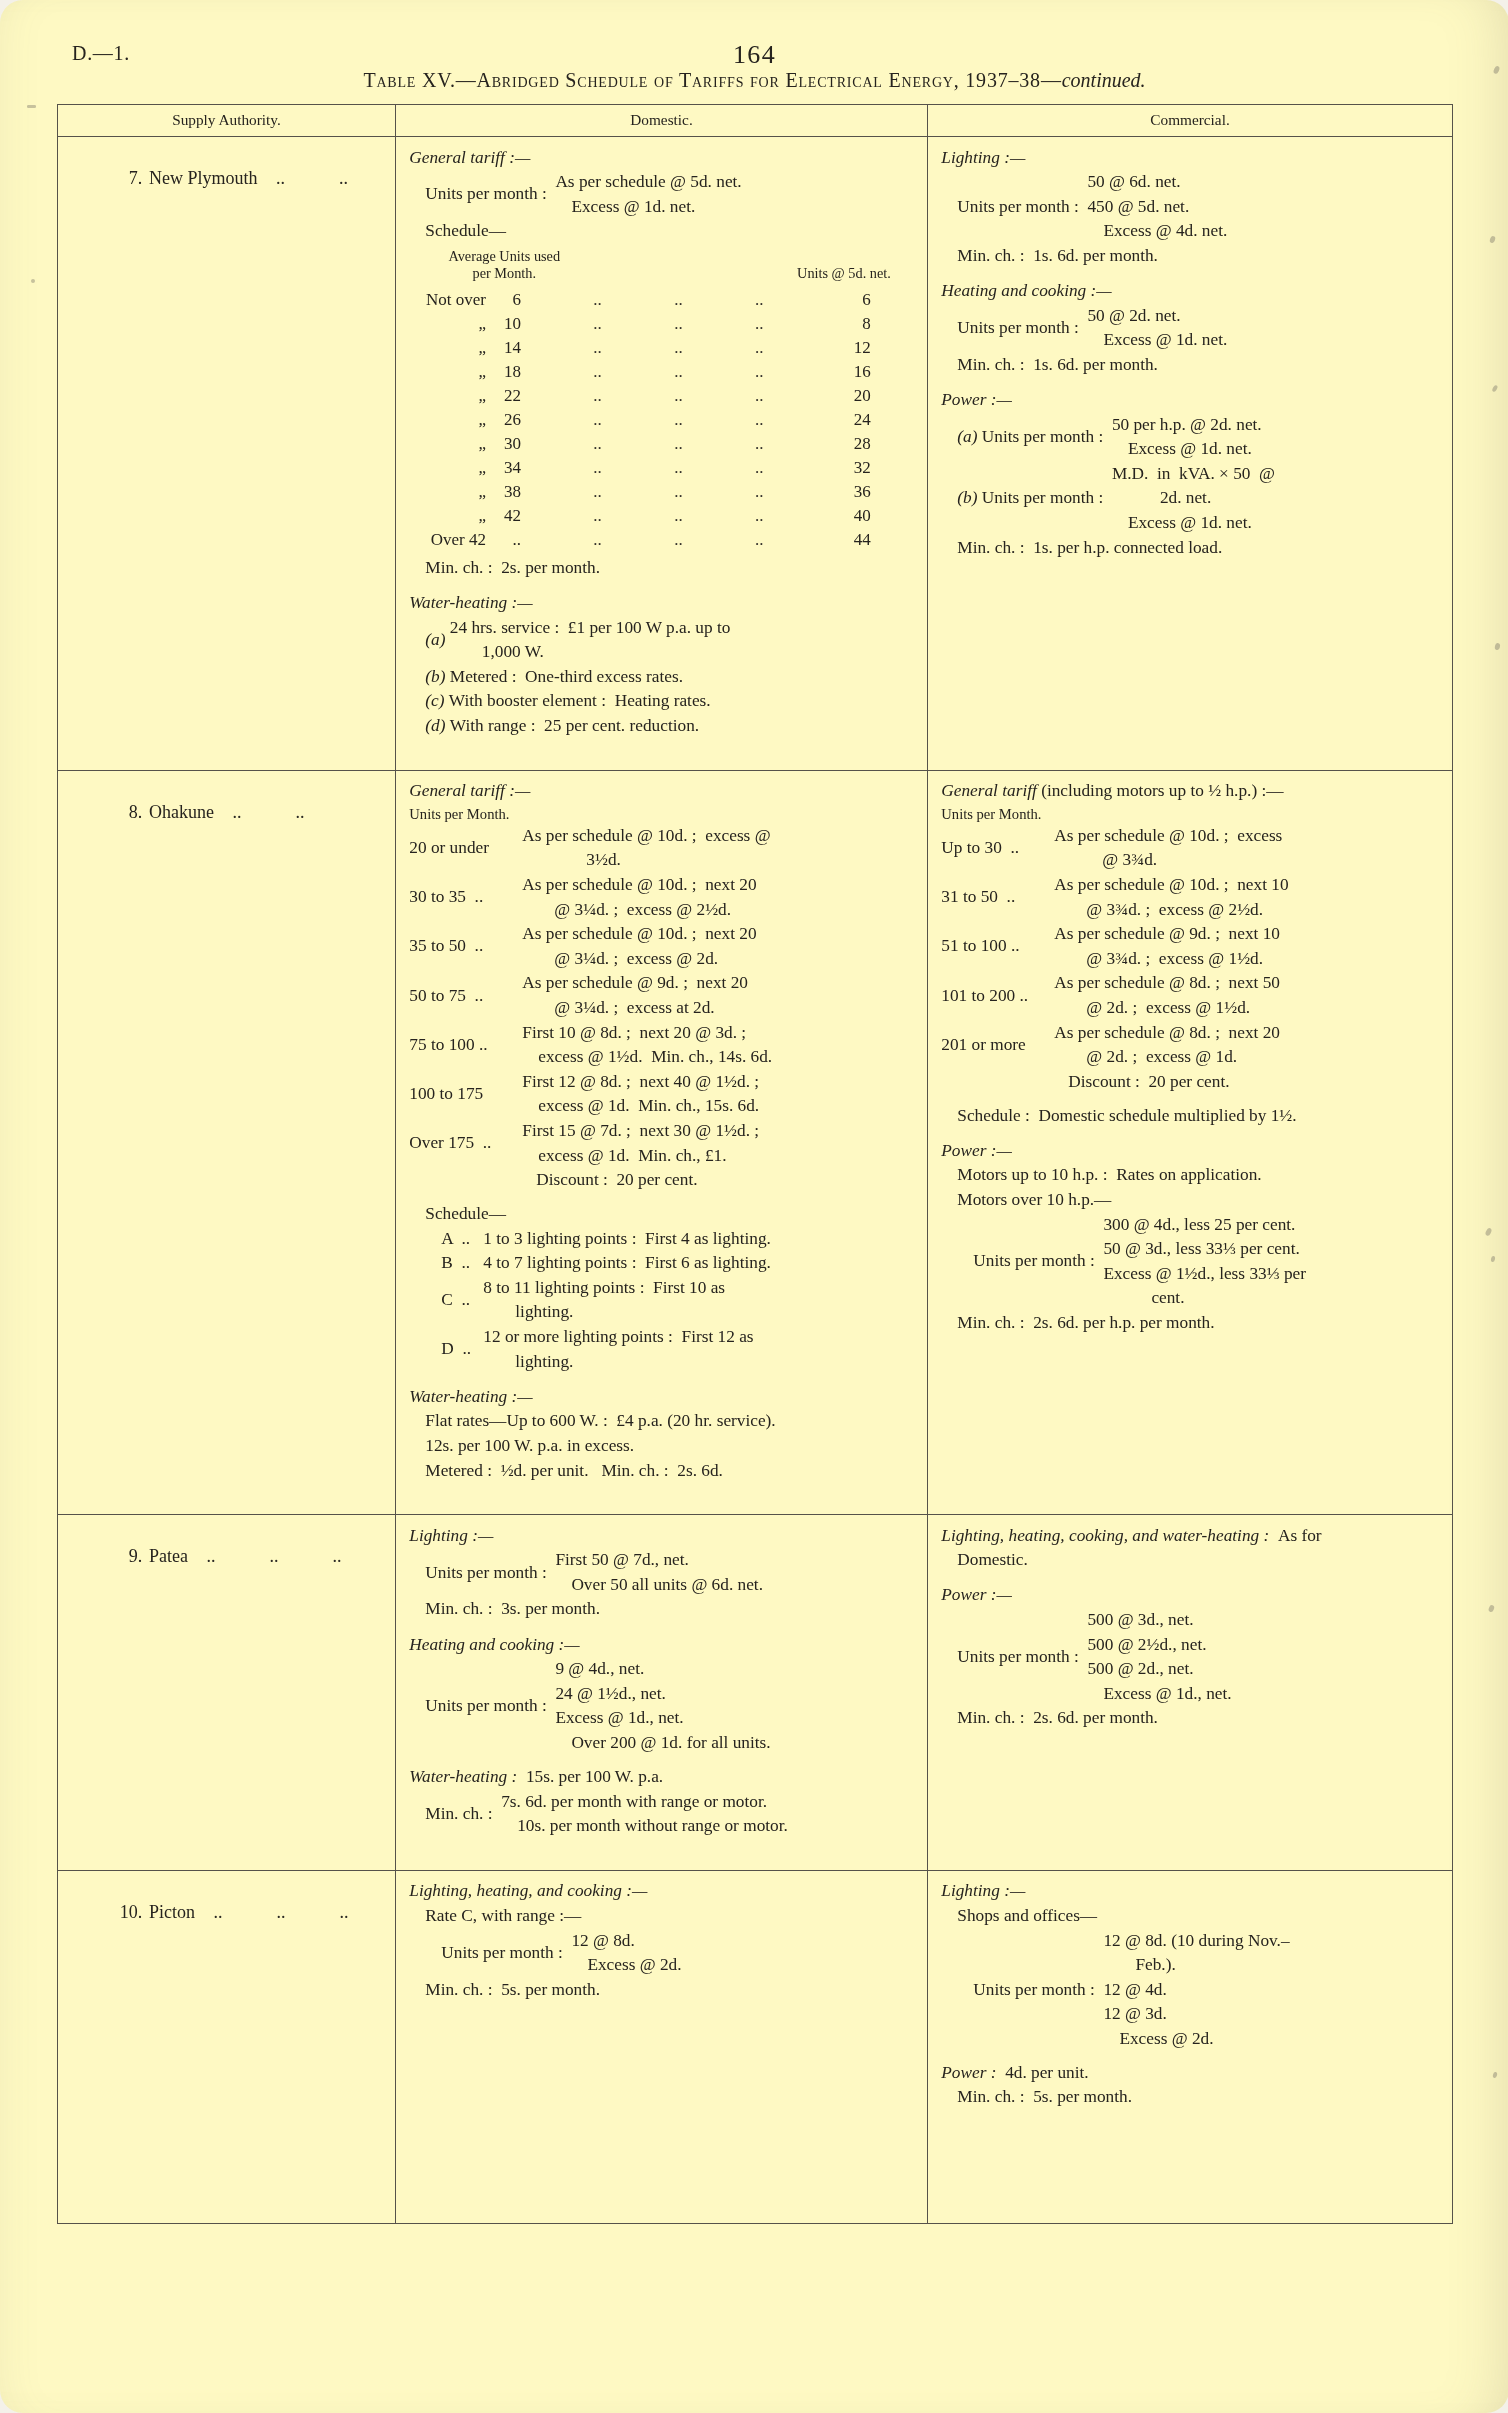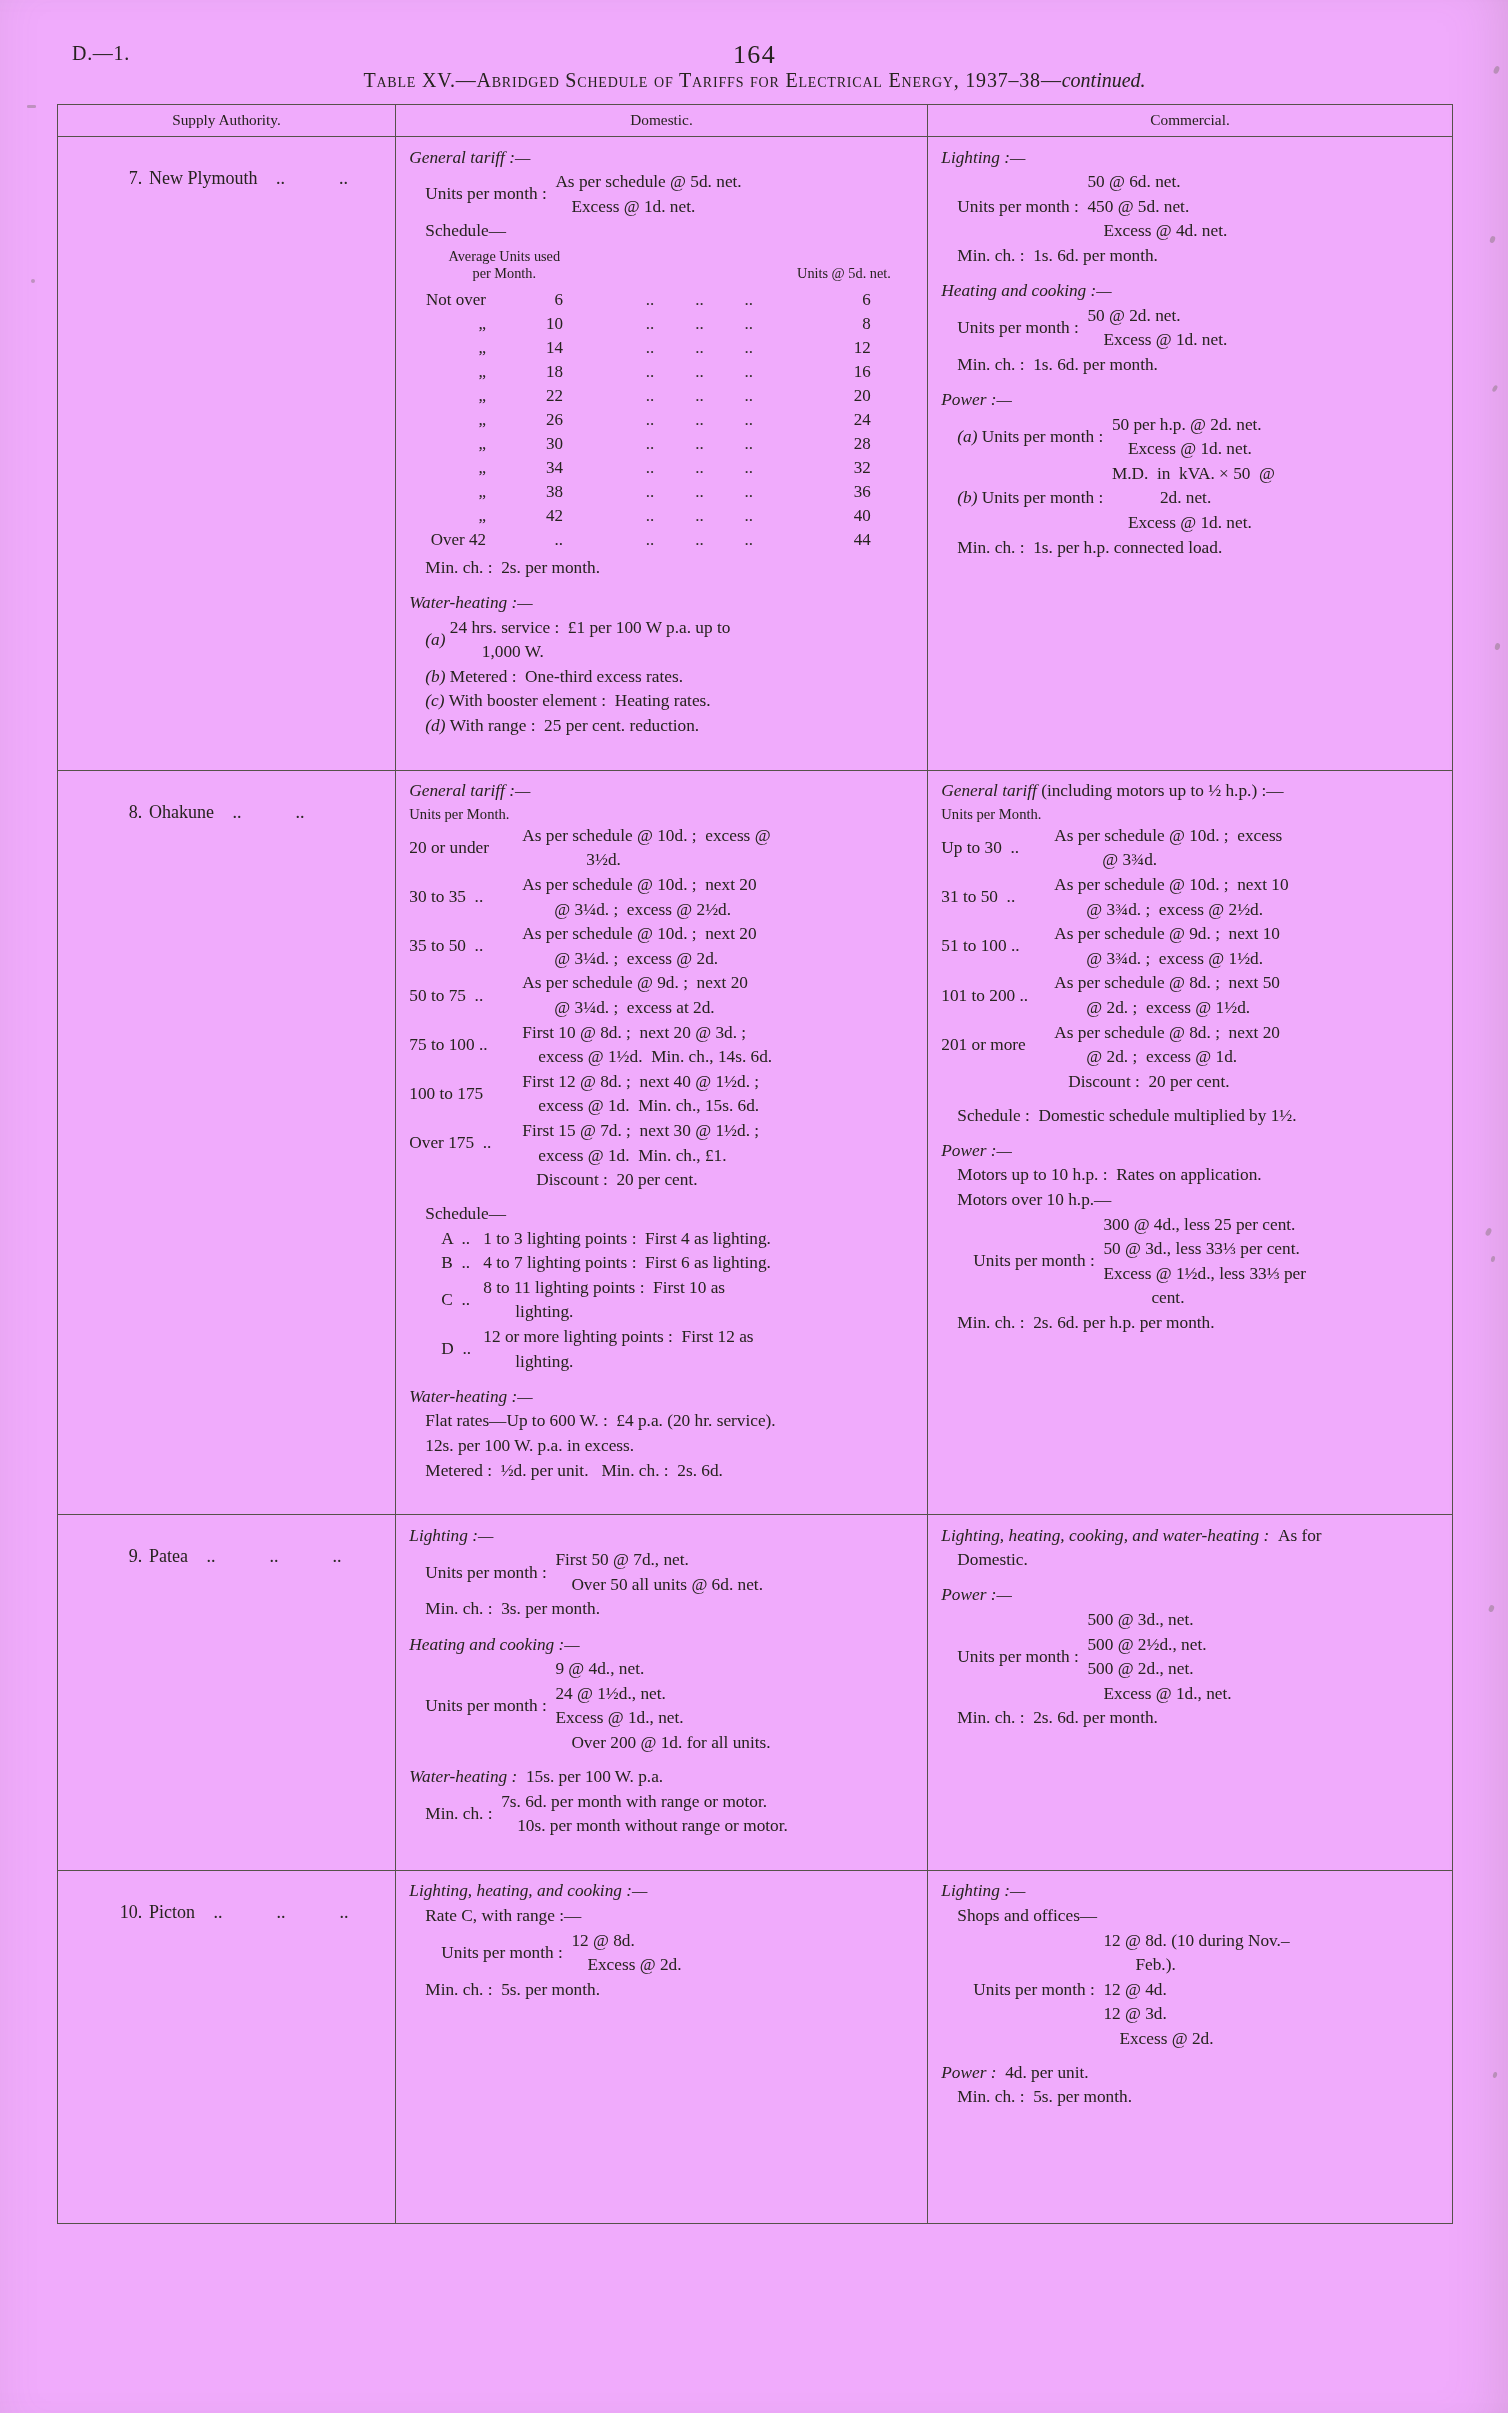--- a/index.html
+++ b/index.html
@@ -1,21 +1,22 @@
 <!DOCTYPE html>
 <html style="font-size:10.6px"><head>
 <meta charset="utf-8">
 <style>
   * { margin:0; padding:0; box-sizing:border-box; }
   html,body { background:#f4f1e9; }
   .page{
     position:relative; width:1509px; height:2413px; overflow:hidden;
-    background:#f0abfc; color:#26231e;
+    background:#fef9c3; color:#26231e;
     font-family:"Liberation Serif","DejaVu Serif",serif;
     box-shadow: inset -40px 0 60px -40px rgba(115,105,85,.22), inset 26.6px 0 53px -40px rgba(115,105,85,.15);
+    border-radius: 23px;
   }
   
   .header-band{ position:relative; height:66px; }
   .docref{ position:absolute; left:72px; top:42px; font-size:20px; letter-spacing:0.7px; }
   .pagenum{ position:absolute; left:0; right:0; top:40px; text-align:center; font-size:26px; letter-spacing:1.3px; }
   .title{ text-align:center; font-size:20px; margin-top:2.7px; }
   .tsc{ font-variant:small-caps; letter-spacing:0.8px; }
   .tit{ font-style:italic; }
   
   .table{ margin:12px 56px 0 57px; border:1.3px solid #56524a; }
@@ -40,21 +41,21 @@
   .hl.w1{ width:113px; }
   .hl.w2{ width:42px; }
   .hb{ flex:1; min-width:0; }
   .i1{margin-left:16px;} .i2{margin-left:32px;} .i3{margin-left:48px;}
   .i4{margin-left:64px;} .i8{margin-left:127px;}
   
   .sched{ margin:1.3px 0 4px 2.7px; width:96%; font-size:17px; }
   .shead{ display:flex; align-items:flex-end; font-size:14.3px; line-height:17.3px; margin:4px 0 5.3px; }
   .sh-left{ width:166px; text-align:center; margin-left:9.3px; }
   .sh-right{ margin-left:auto; margin-right:6.6px; }
-  .srow{ display:flex; line-height:24px; padding-right:26.6px;gap:42px; }
+  .srow{ display:flex; line-height:24px; padding-right:26.6px; }
   .spre{ width:78px; text-align:right; white-space:pre; padding-right:4px; }
   .snum{ width:31px; text-align:right; }
   .sdots{ flex:1; display:flex; justify-content:space-evenly; color:#33302a; }
   .sval{ width:35px; text-align:right; }
   
   .speck{ position:absolute; background:#6e6a5f; border-radius:50%; opacity:.38; }
 </style>
 </head>
 <body>
 

